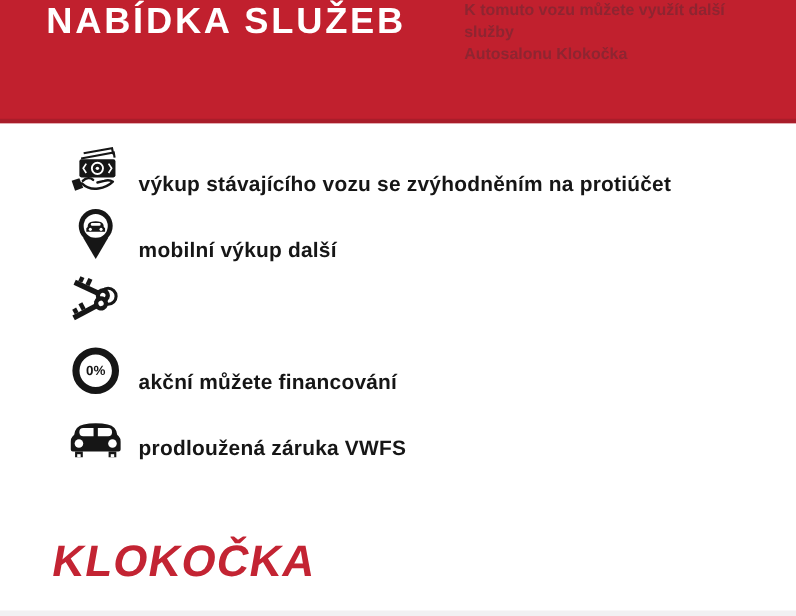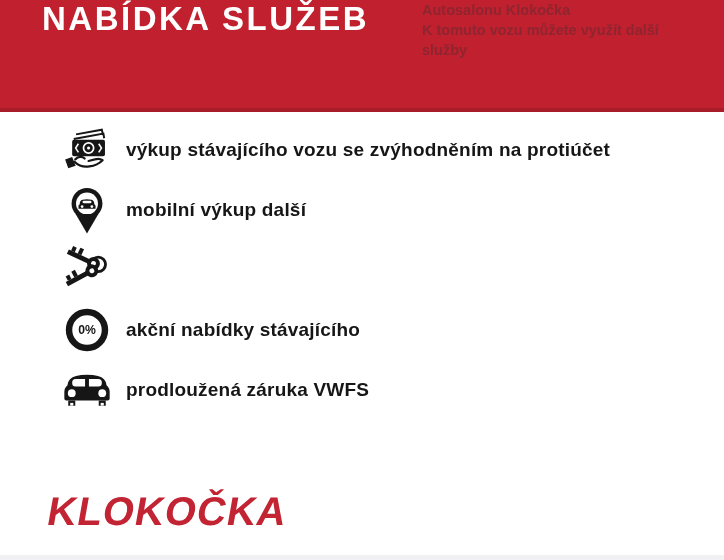--- a/index.html
+++ b/index.html
@@ -36,21 +36,21 @@
     font-weight: bold;
     line-height: 20px;
   }
 
   
   .services {
     position: absolute; left: 58px; top: 120px; right: 20px;
   }
   .service {
     height: 60px;
-    display: flex; align-items: center;
+    display: flex; align-items: flex-end;
   }
   .service .icon {
     width: 58px;
     display: flex; align-items: center; justify-content: center;
     flex: 0 0 58px;
   }
   .service .label {
     margin-left: 10px;
     font-size: 19px;
     font-weight: bold;
@@ -78,22 +78,22 @@
   svg { display: block; }
 </style>
 </head>
 <body>
 
 <div class="stage">
 
   <div class="banner">
     <div class="banner-title">NABÍDKA SLUŽEB</div>
     <div class="banner-sub">
+      <div>K tomuto vozu můžete využít další služby</div>
       <div>Autosalonu Klokočka</div>
-      <div>K tomuto vozu můžete využít další služby</div>
     </div>
   </div>
 
   <div class="services">
 
     <div class="service">
       <span class="icon">
         <svg width="50" height="50" viewBox="0 0 64 64">
           <path d="M18 12 l33 -6 1.5 7" fill="none" stroke="#161616" stroke-width="2.5"></path>
           <path d="M15 18 l38 -7 1 6" fill="none" stroke="#161616" stroke-width="2.5"></path>
@@ -147,21 +147,21 @@
       </span>
     </div>
 
     <div class="service">
       <span class="icon">
         <svg width="46" height="46" viewBox="0 0 64 64">
           <circle cx="32" cy="32" r="25" fill="none" stroke="#161616" stroke-width="9"></circle>
           <text x="32" y="38" text-anchor="middle" font-size="17" font-weight="bold" fill="#161616">0%</text>
         </svg>
       </span>
-      <span class="label">akční nabídky stávajícího</span>
+      <span class="label">akční můžete financování</span>
     </div>
 
     <div class="service">
       <span class="icon">
         <svg width="50" height="40" viewBox="0 0 64 50">
           <path d="M7 19 Q8 9 18 7 Q24 5.5 32 5.5 Q40 5.5 46 7 Q56 9 57 19 L59 21 Q61 23 61 27 L61 36 Q61 38.5 58.5 38.5 L5.5 38.5 Q3 38.5 3 36 L3 27 Q3 23 5 21 Z" fill="#161616"></path>
           <rect x="13" y="11" width="38" height="9.5" rx="4.5" fill="#ffffff"></rect>
           <rect x="29.5" y="10" width="5" height="11.5" fill="#161616"></rect>
           <circle cx="12.5" cy="29" r="5" fill="#ffffff"></circle>
           <circle cx="51.5" cy="29" r="5" fill="#ffffff"></circle>

